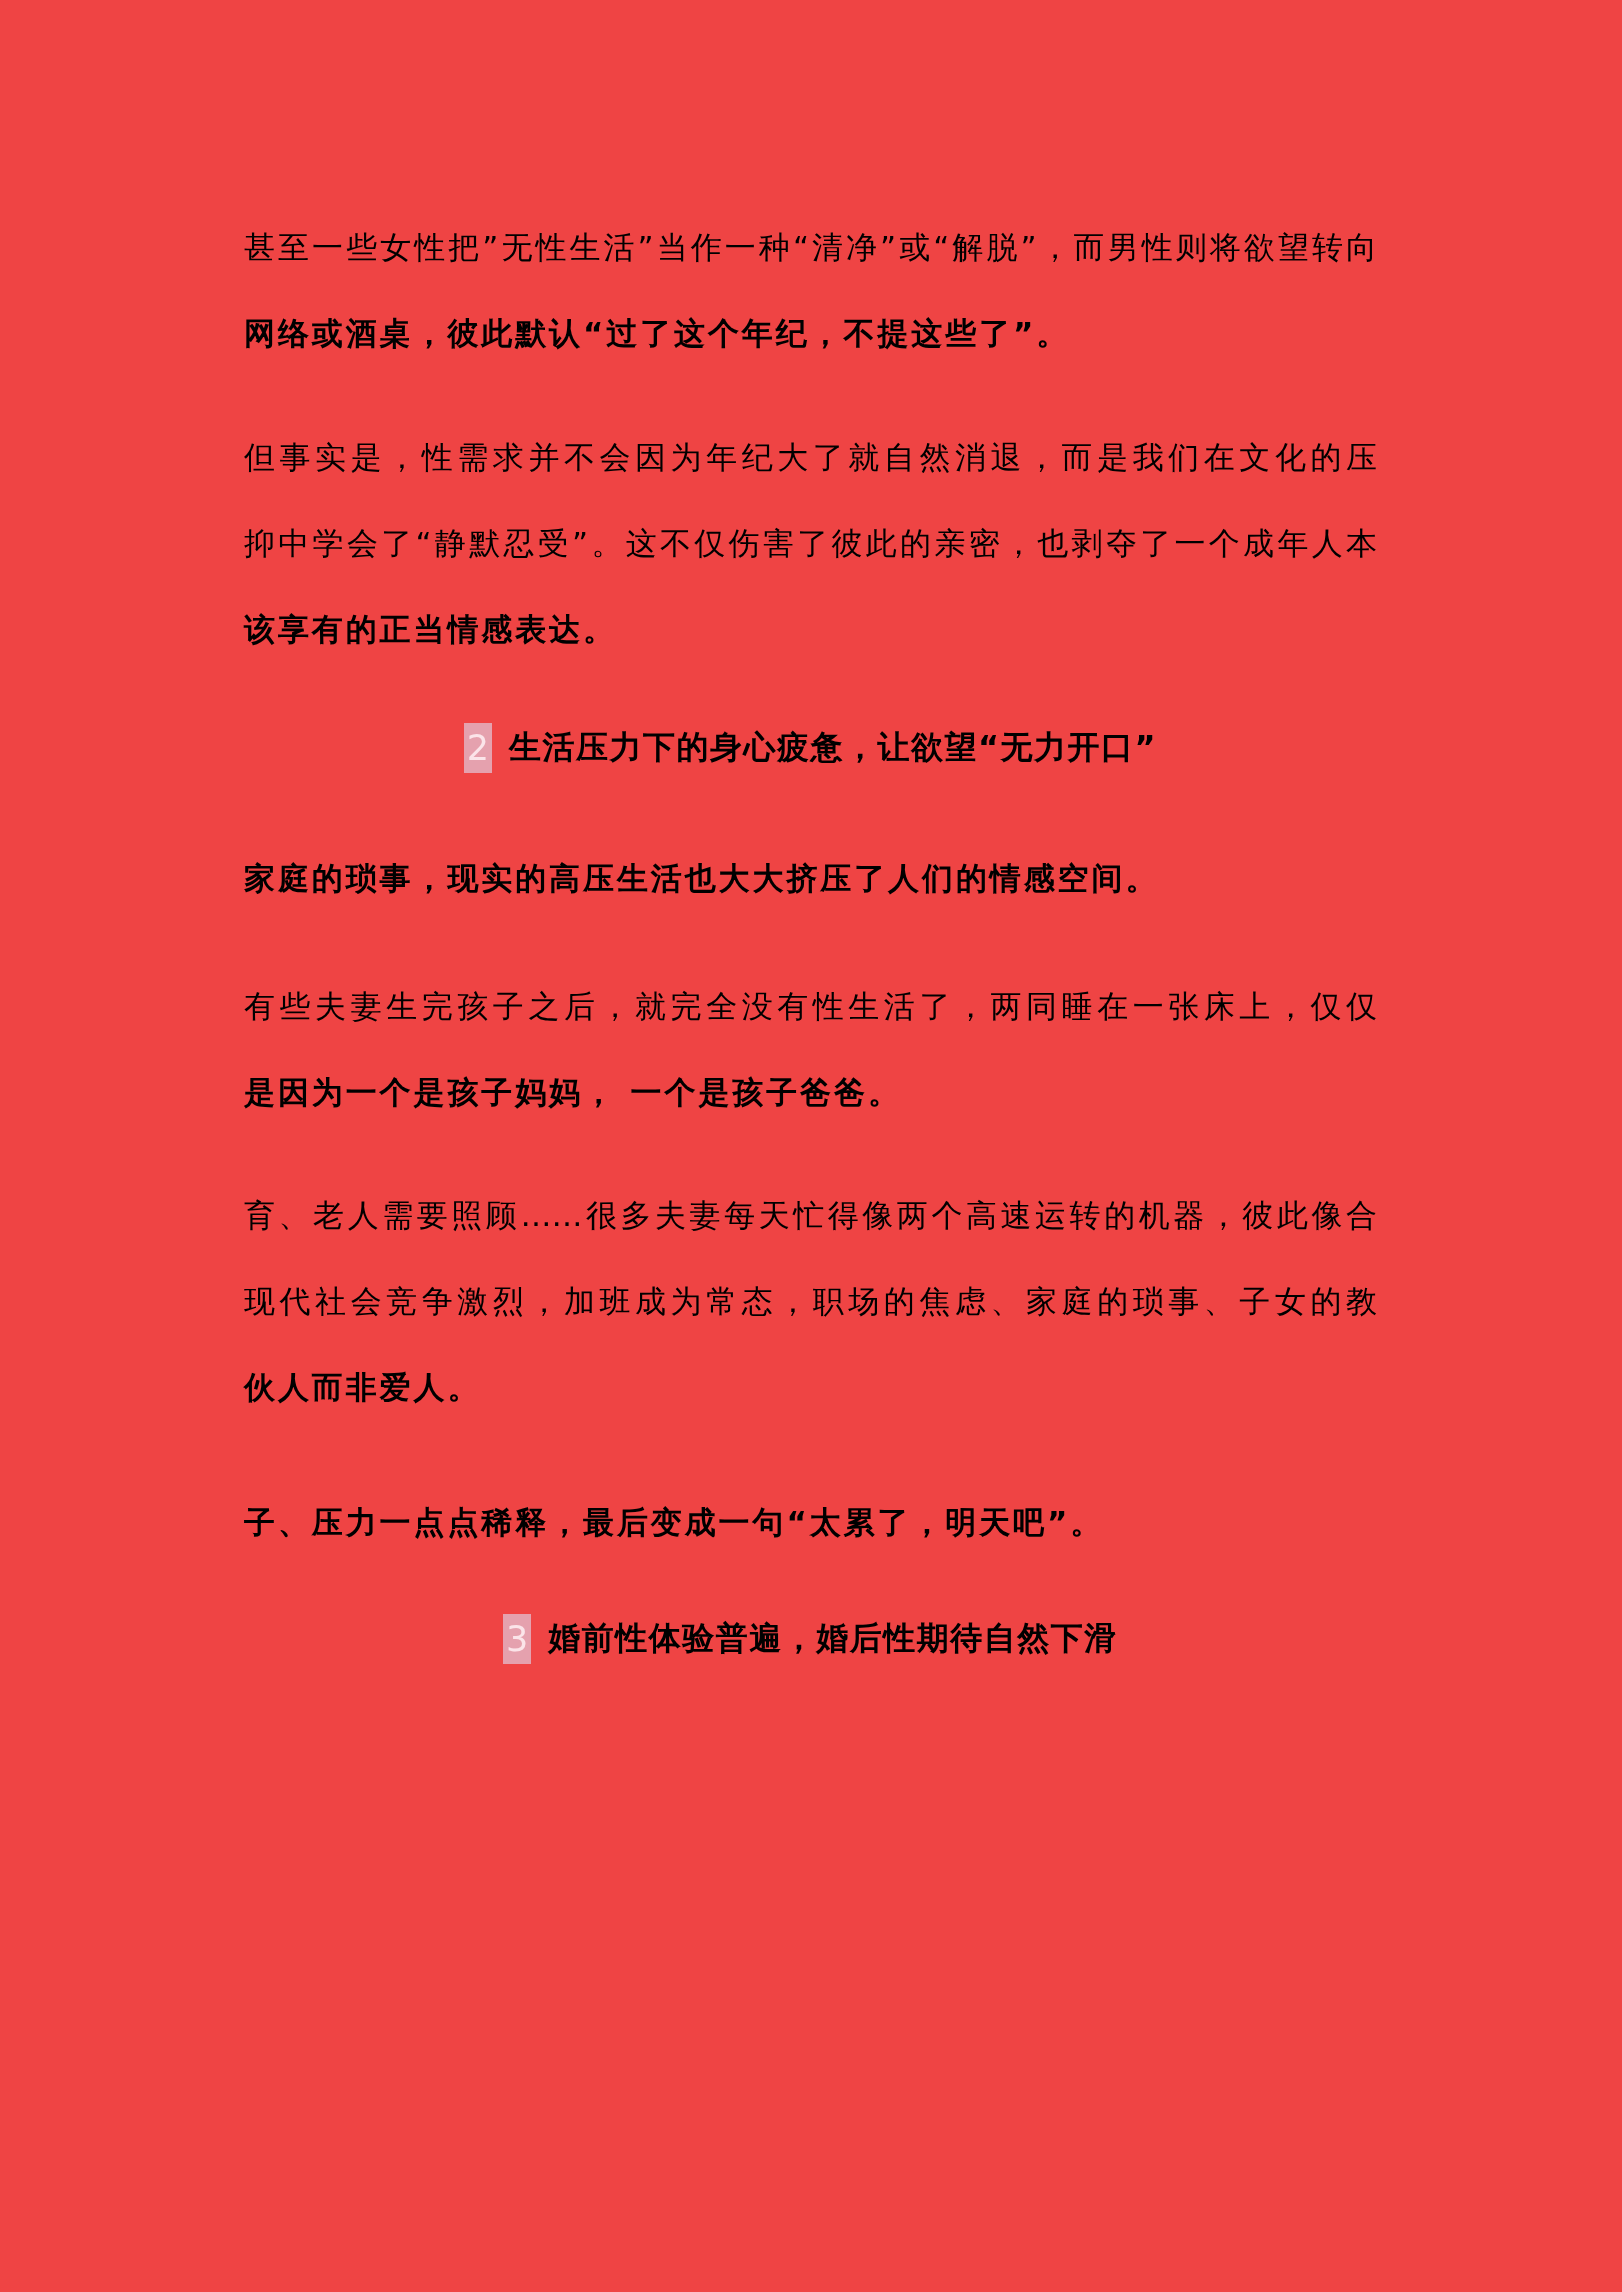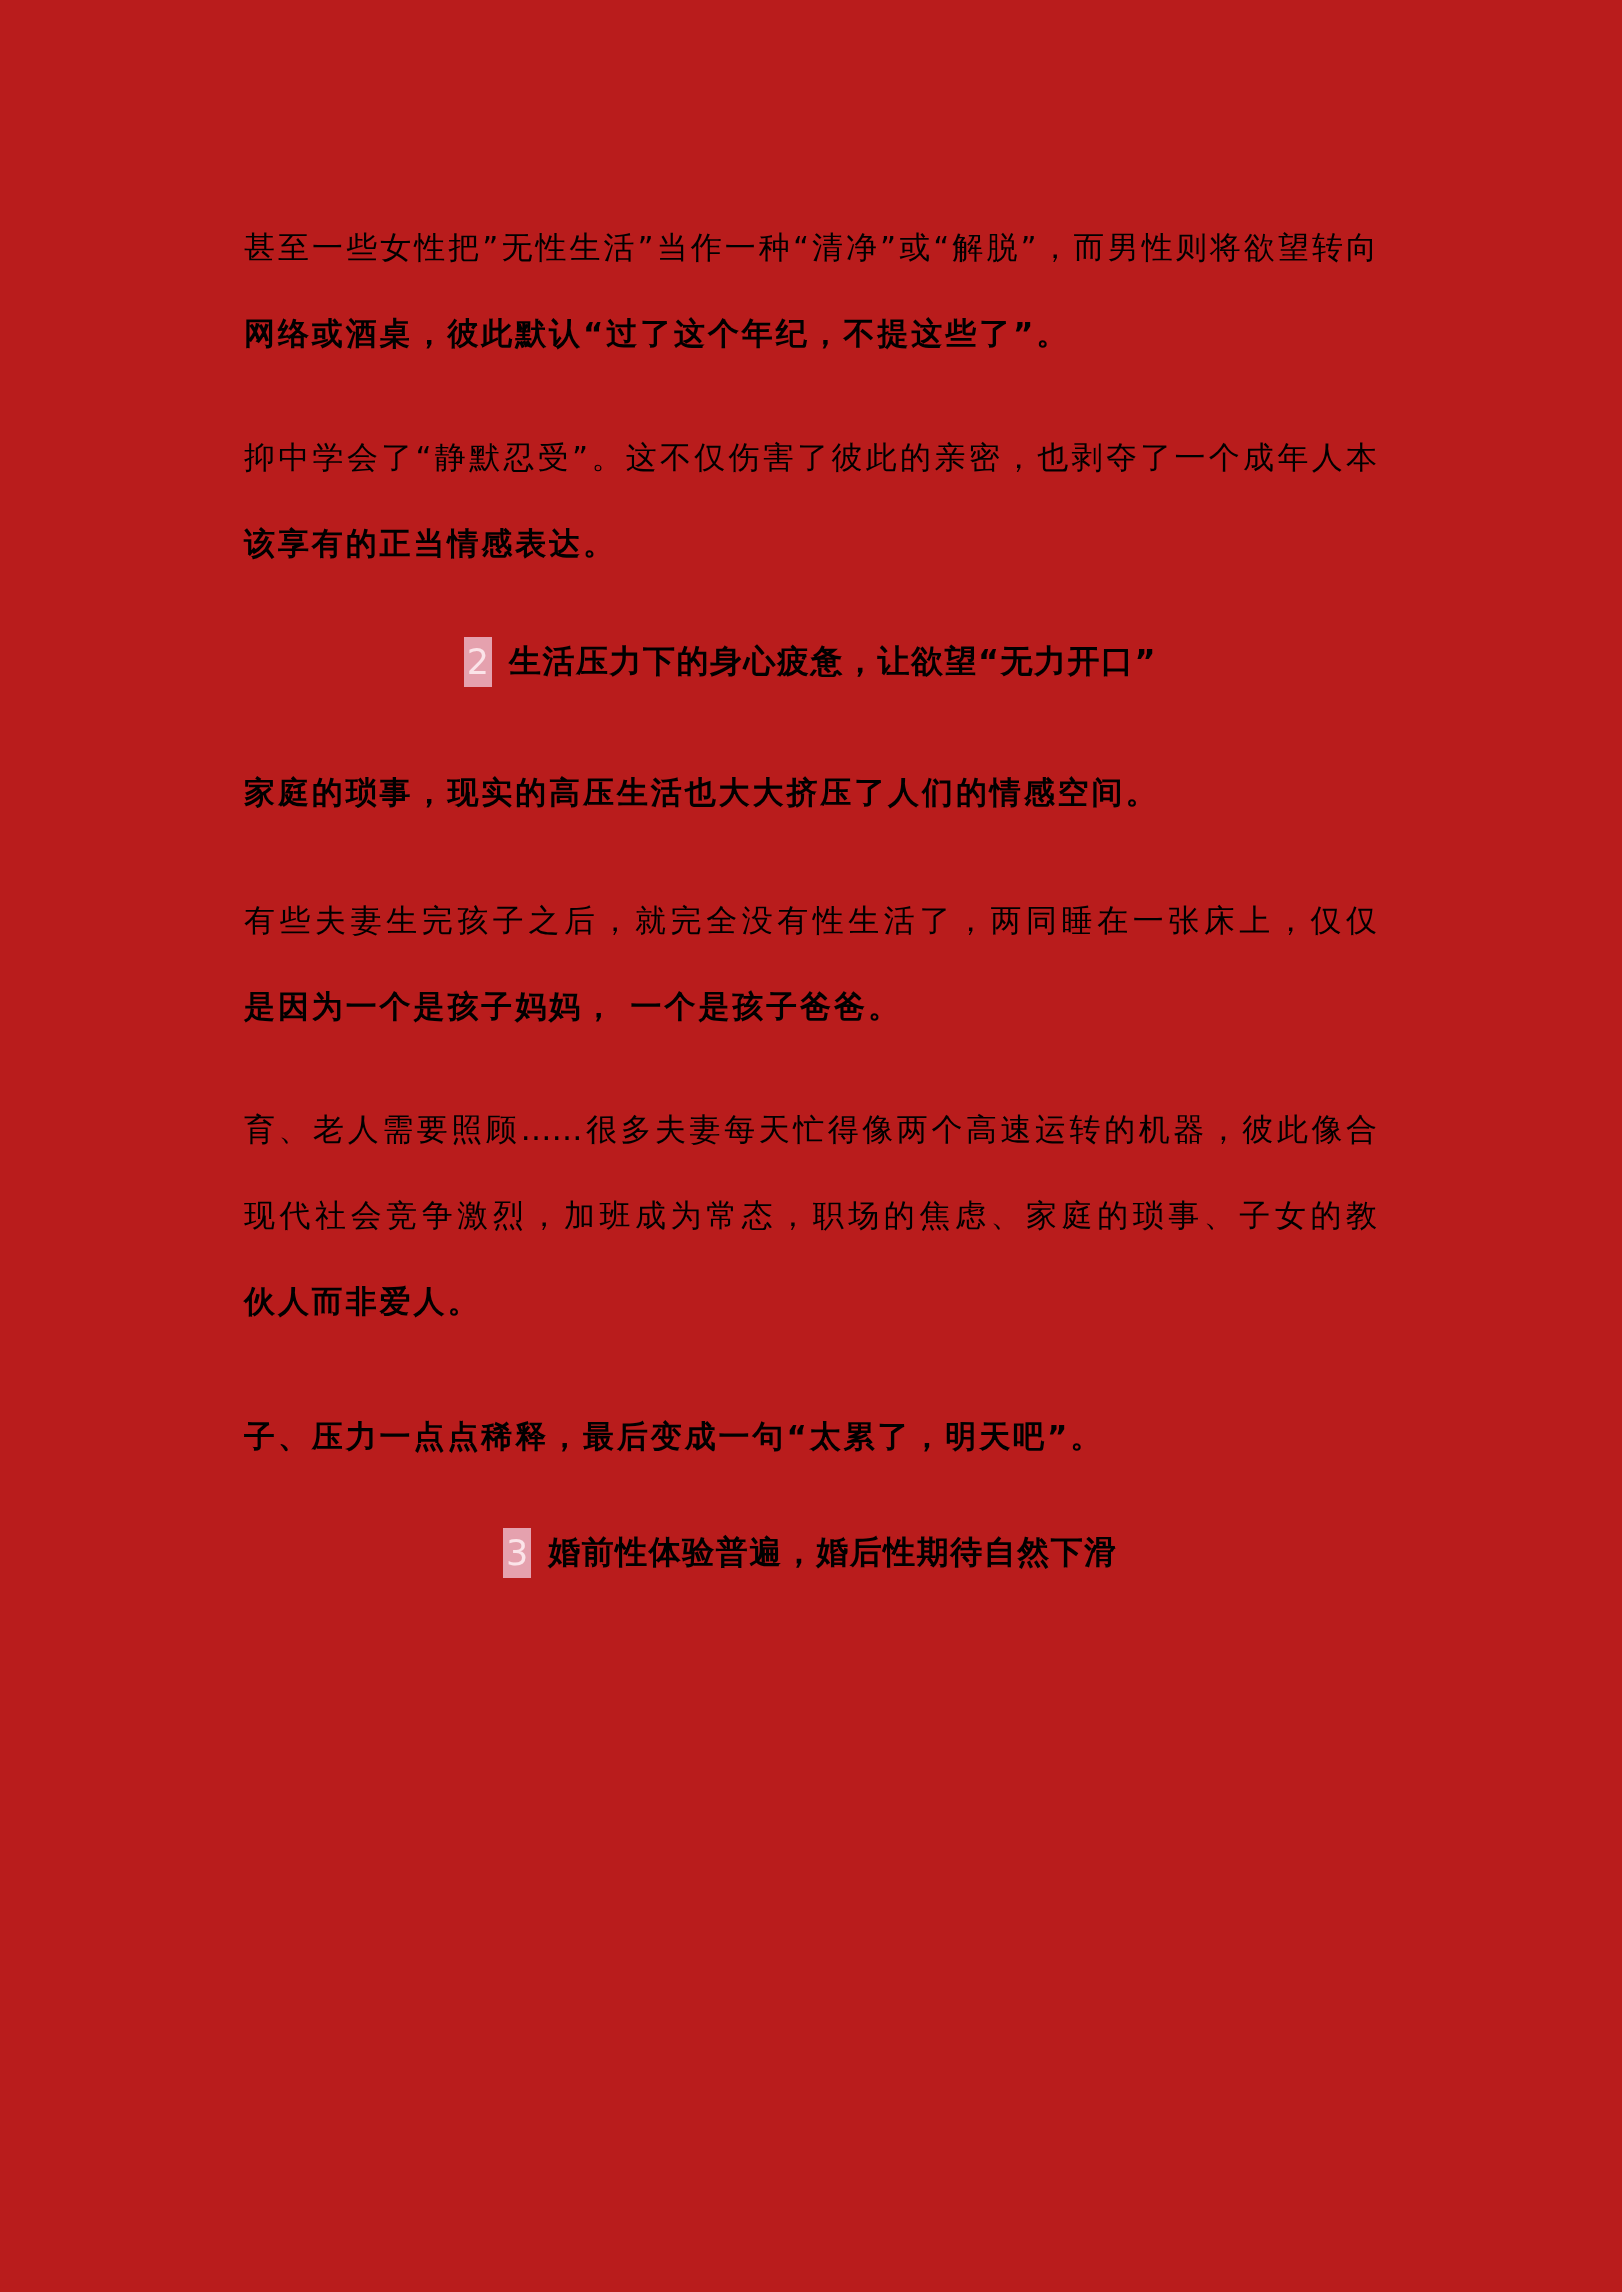--- a/index.html
+++ b/index.html
@@ -6,21 +6,21 @@
       margin: 0;
       padding: 0;
       background: #ffffff;
     }
     .page {
       position: relative;
       width: 1622px;
       height: 2293px;
       box-sizing: border-box;
       padding-top: 204px;
-      background: #b91c1c;
+      background: #ef4444;
       overflow: hidden;
       font-family: "DejaVu Sans", "Liberation Sans", sans-serif;
       color: #000000;
     }
     .content {
       margin-left: 244px;
       width: 1133px;
     }
     .para {
       margin: 0;
@@ -70,20 +70,21 @@
 
 <div class="page">
   <div class="content">
 
     <div class="para" style="margin-top:0;">
       <div class="line">甚至一些女性把”无性生活”当作一种“清净”或“解脱”，而男性则将欲望转向</div>
       <div class="line last">网络或酒桌，彼此默认“过了这个年纪，不提这些了”。</div>
     </div>
 
     <div class="para" style="margin-top:38px;">
+      <div class="line">但事实是，性需求并不会因为年纪大了就自然消退，而是我们在文化的压</div>
       <div class="line">抑中学会了“静默忍受”。这不仅伤害了彼此的亲密，也剥夺了一个成年人本</div>
       <div class="line last">该享有的正当情感表达。</div>
     </div>
 
     <div class="heading" style="margin-top:33px;">
       <span class="badge">2</span>
       <span class="heading-text">生活压力下的身心疲惫，让欲望“无力开口”</span>
     </div>
 
     <div class="para" style="margin-top:44px;">

